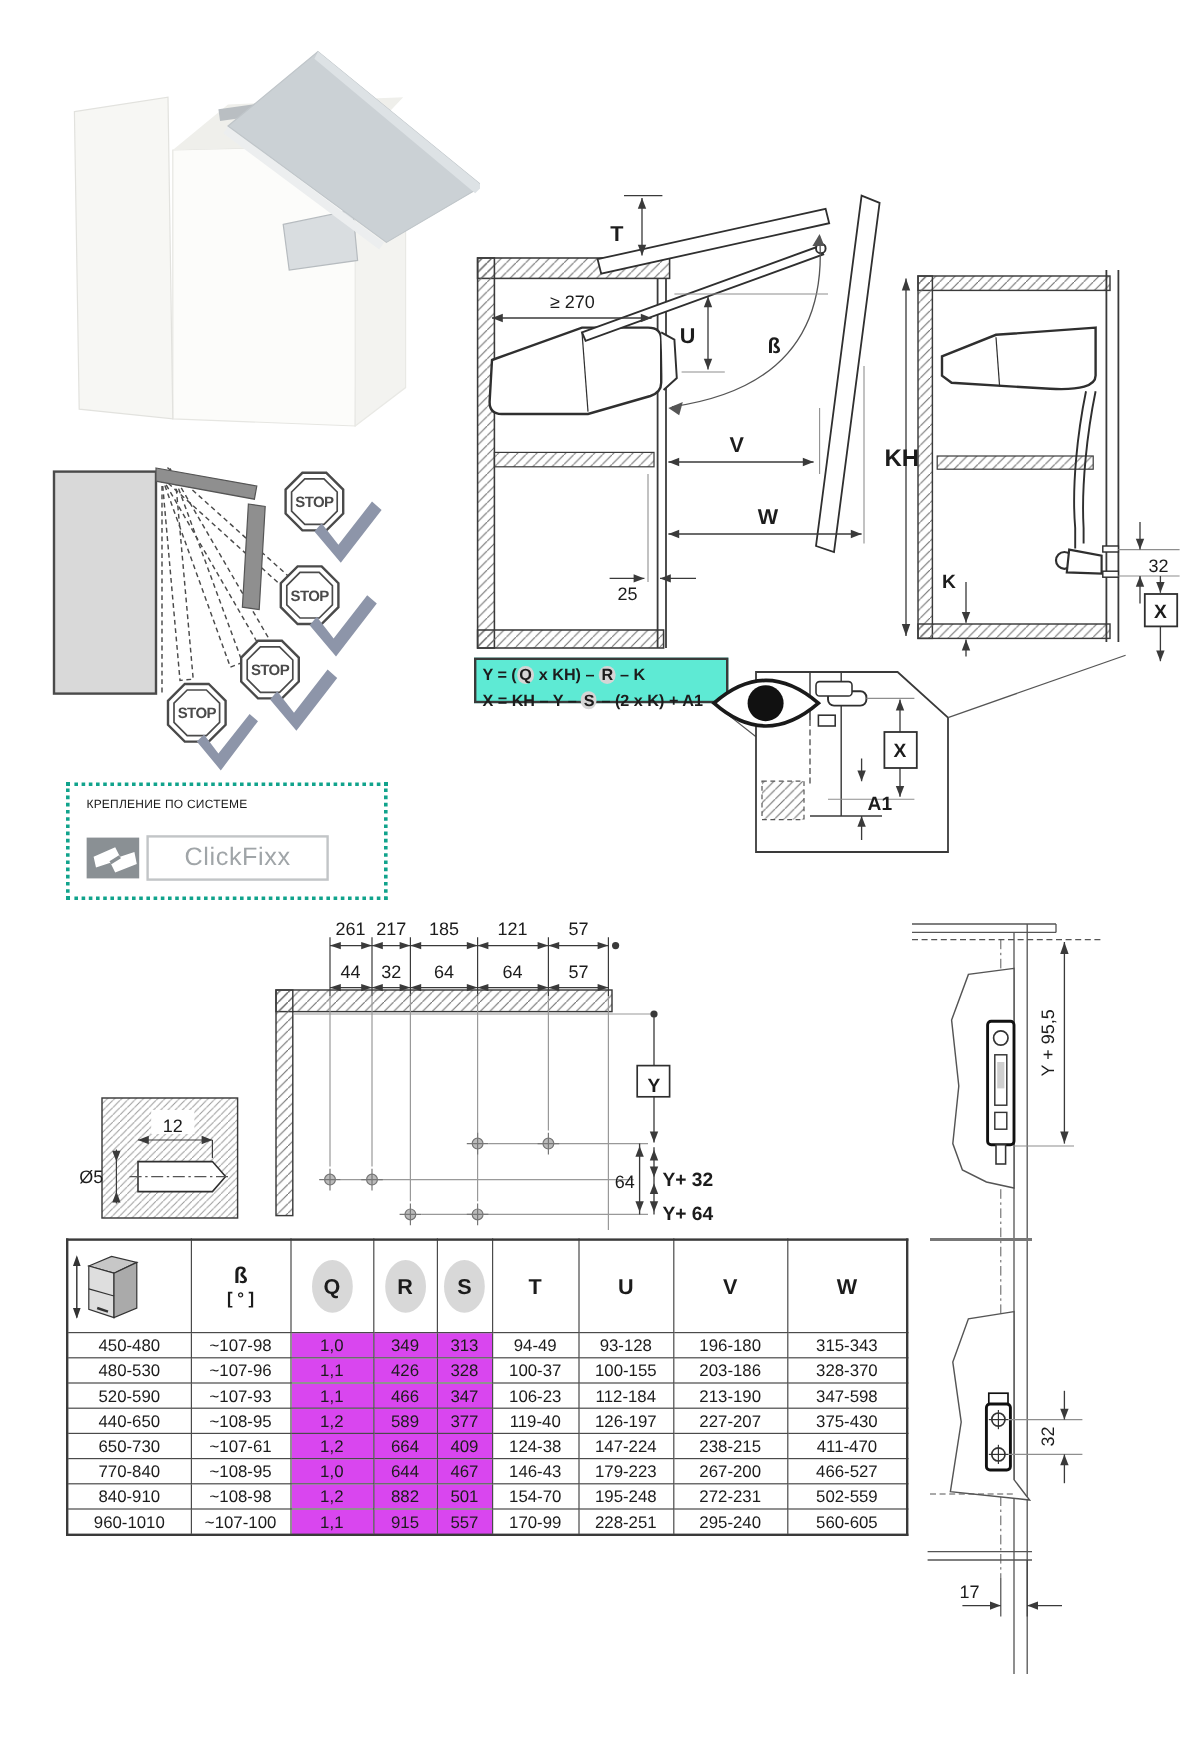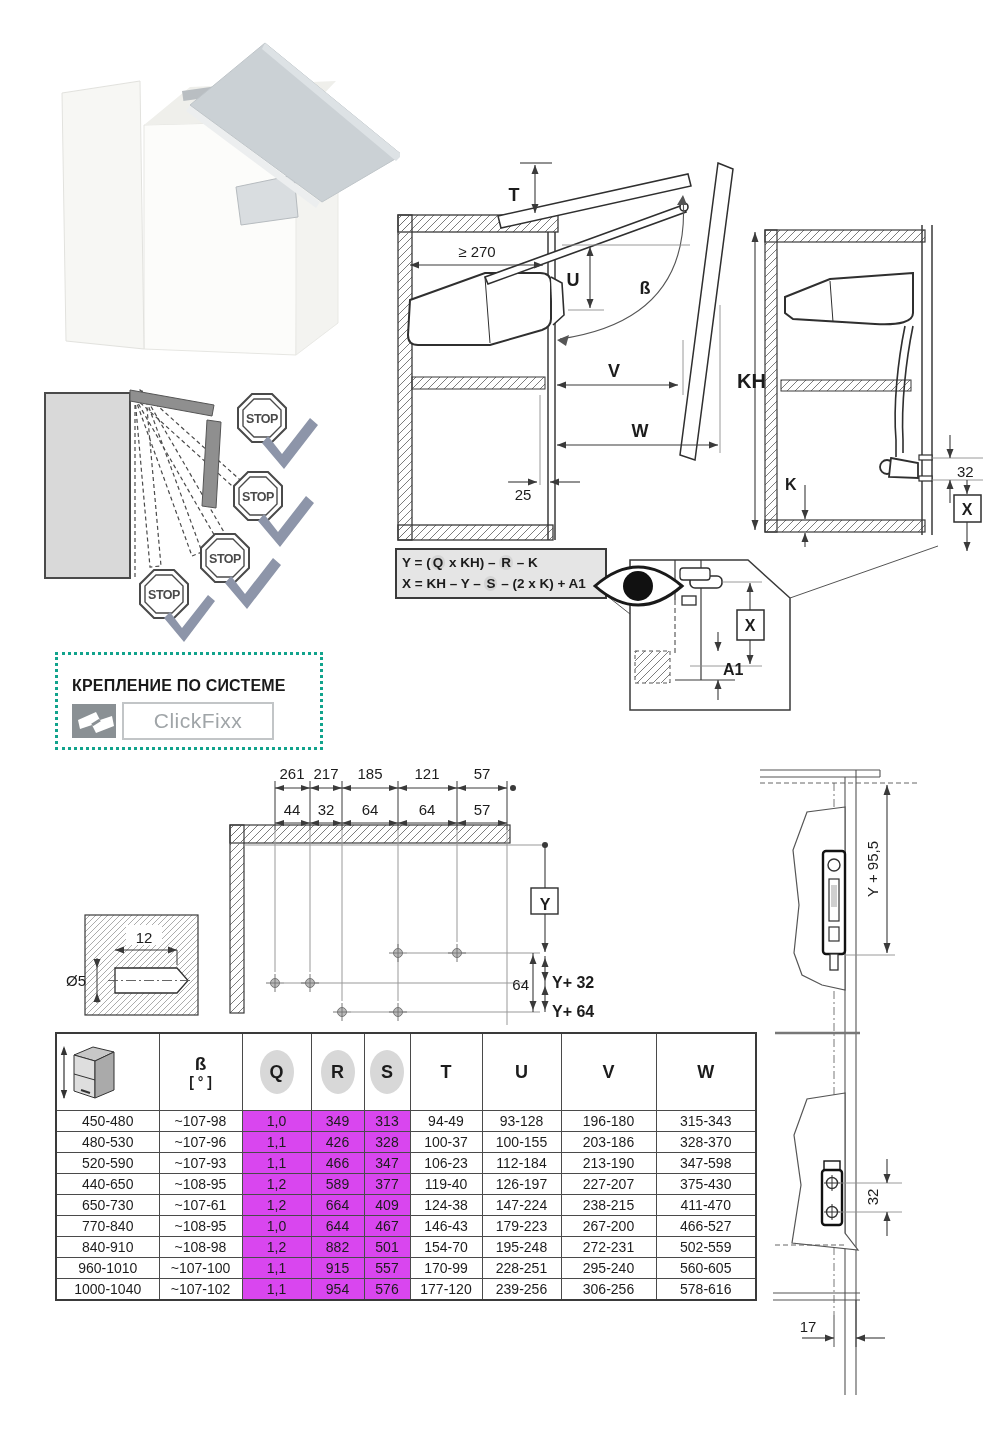--- a/index.html
+++ b/index.html
@@ -6,28 +6,28 @@
   body{font-family:"Liberation Sans",sans-serif;color:#1c1c1c;}
   #page{position:relative;width:1000px;height:1451px;background:#fff;overflow:hidden;}
   .abs{position:absolute;}
   svg{display:block;}
   svg text{font-family:"Liberation Sans",sans-serif;fill:#1c1c1c;}
   .lbl{font-size:15px;}
   .lblB{font-size:18px;font-weight:bold;}
   .lblB2{font-size:16px;font-weight:bold;}
   .stoptxt{font-size:12.5px;font-weight:bold;fill:#4a4a4a;letter-spacing:-0.5px;}
   
-  .formula-box{left:395px;top:548px;width:212px;height:51px;border:2px solid #3a3a3a;
-    font-size:13.5px;font-weight:bold;line-height:21px;padding:2px 5px;box-sizing:border-box;background:#e5e5e5;}
+  .formula-box{left:395px;top:548px;width:212px;height:38px;border:2px solid #3a3a3a;
+    font-size:13.5px;font-weight:bold;line-height:21px;padding:2px 5px;box-sizing:border-box;background:#5eead4;}
   .hl{background:#d5d5d5;border-radius:9px;padding:0 2px;}
   
   .mount-box{left:55px;top:652px;width:268px;height:98px;border:3px dotted #11a38c;
     box-sizing:border-box;padding:10px 12px 8px 14px;background:#fff;}
-  .mount-title{font-size:16px;font-weight:bold;letter-spacing:0.2px;color:#1a1a1a;margin-top:12px;}
-  .mount-row{display:flex;align-items:center;margin-top:7px;}
+  .mount-title{font-size:10px;font-weight:normal;letter-spacing:0.2px;color:#1a1a1a;}
+  .mount-row{display:flex;align-items:center;margin-top:20px;}
   .clickfixx{width:148px;height:34px;border:2px solid #c2c5c7;color:#a0a5a8;font-size:21px;
     display:flex;align-items:center;justify-content:center;letter-spacing:0.5px;margin-left:4px;}
   
   table.dims{border-collapse:collapse;width:700px;table-layout:fixed;background:#fff;
     border:2px solid #3a3a3a;font-size:14px;}
   table.dims th,table.dims td{border:1px solid #4a4a4a;text-align:center;padding:0;
     white-space:nowrap;overflow:hidden;}
   table.dims td{height:20px;}
   table.dims th{height:76px;vertical-align:middle;font-weight:bold;}
   td.gray{background:#d946ef;}
@@ -603,27 +603,16 @@
           <td>~107-100</td>
           <td class="gray">1,1</td>
           <td class="gray">915</td>
           <td class="gray">557</td>
           <td>170-99</td>
           <td>228-251</td>
           <td>295-240</td>
           <td>560-605</td>
         </tr>
 
-        <tr>
-          <td>1000-1040</td>
-          <td>~107-102</td>
-          <td class="gray">1,1</td>
-          <td class="gray">954</td>
-          <td class="gray">576</td>
-          <td>177-120</td>
-          <td>239-256</td>
-          <td>306-256</td>
-          <td>578-616</td>
-        </tr>
       </tbody>
   </table>
 
 </div>
 
 </body></html>

